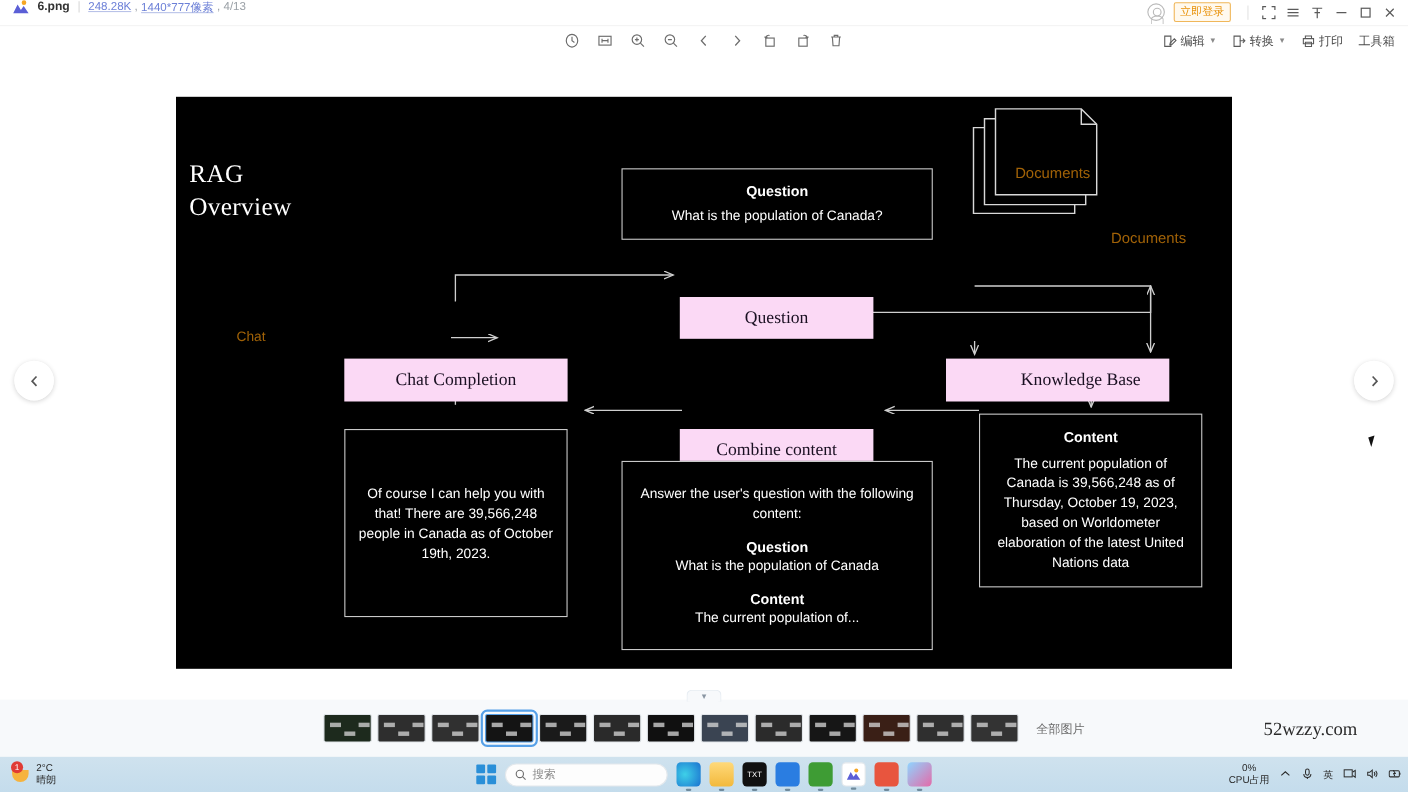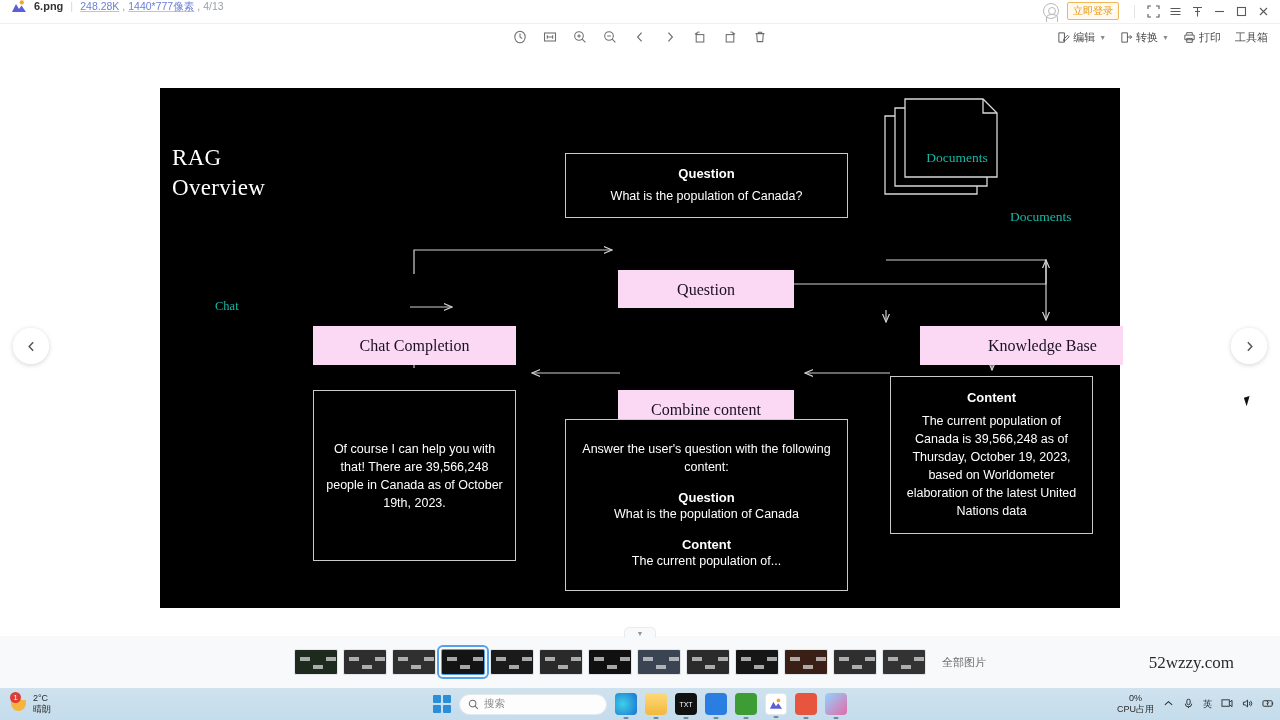--- a/index.html
+++ b/index.html
@@ -90,21 +90,21 @@
   .pink {
     background: #fbd9f5; color:#1a1022;
     font-family:"Liberation Serif", serif; font-size: 16px; line-height:21px;
   }
   .outlined {
     border: 1.3px solid #c9c9c9; background:#000; color:#fff;
     font-family:"Liberation Sans", sans-serif;
   }
   .nd-title { font-weight: bold; font-size: 13px; }
   .nd-text { font-size: 12.5px; line-height: 18px; }
-  .lbl { position:absolute; font-size:12.5px; color:#14b8a6; font-family:Liberation Serif, serif;}
+  .lbl { position:absolute; font-size:12.5px; color:#a16207; font-family:Liberation Sans, sans-serif;}
   .lbl.big { font-size: 13.5px; }
 
   svg.wires { position:absolute; inset:0; width:960px; height:520px; overflow:visible; }
 
   
   .thumbbar {
     position:absolute; top: 636px; left:0; width:1280px; height:52px;
     background:#f7f9fb; display:flex; align-items:center; justify-content:center;
   }
   .collapse-tab {
@@ -362,21 +362,21 @@
 
         <div class="node outlined" style="left:405px; top:65px; width:283px; height:65px; gap:6px;">
           <div class="nd-title">Question</div>
           <div class="nd-text">What is the population of Canada?</div>
         </div>
 
         <div class="node pink" style="left:458px; top:182px; width:176px; height:38px;">Question</div>
 
         <div class="node pink" style="left:153px; top:238px; width:203px; height:39px;">Chat Completion</div>
 
-        <div class="node pink" style="left:760px; top:238px; width:203px; height:39px;padding-left:42px;">
+        <div class="node pink" style="left:700px; top:238px; width:203px; height:39px;padding-left:42px;">
           <span>Knowledge Base</span>
         </div>
 
         <div class="node pink" style="left:458px; top:302px; width:176px; height:59px;">
           <span>Combine content</span>
           <span>with prompt</span>
         </div>
 
         <div class="node outlined" style="left:153px; top:302px; width:203px; height:171px; padding:0 12px;">
           <div class="nd-text">Of course I can help you with that! There are 39,566,248 people in Canada as of October 19th, 2023.</div>

